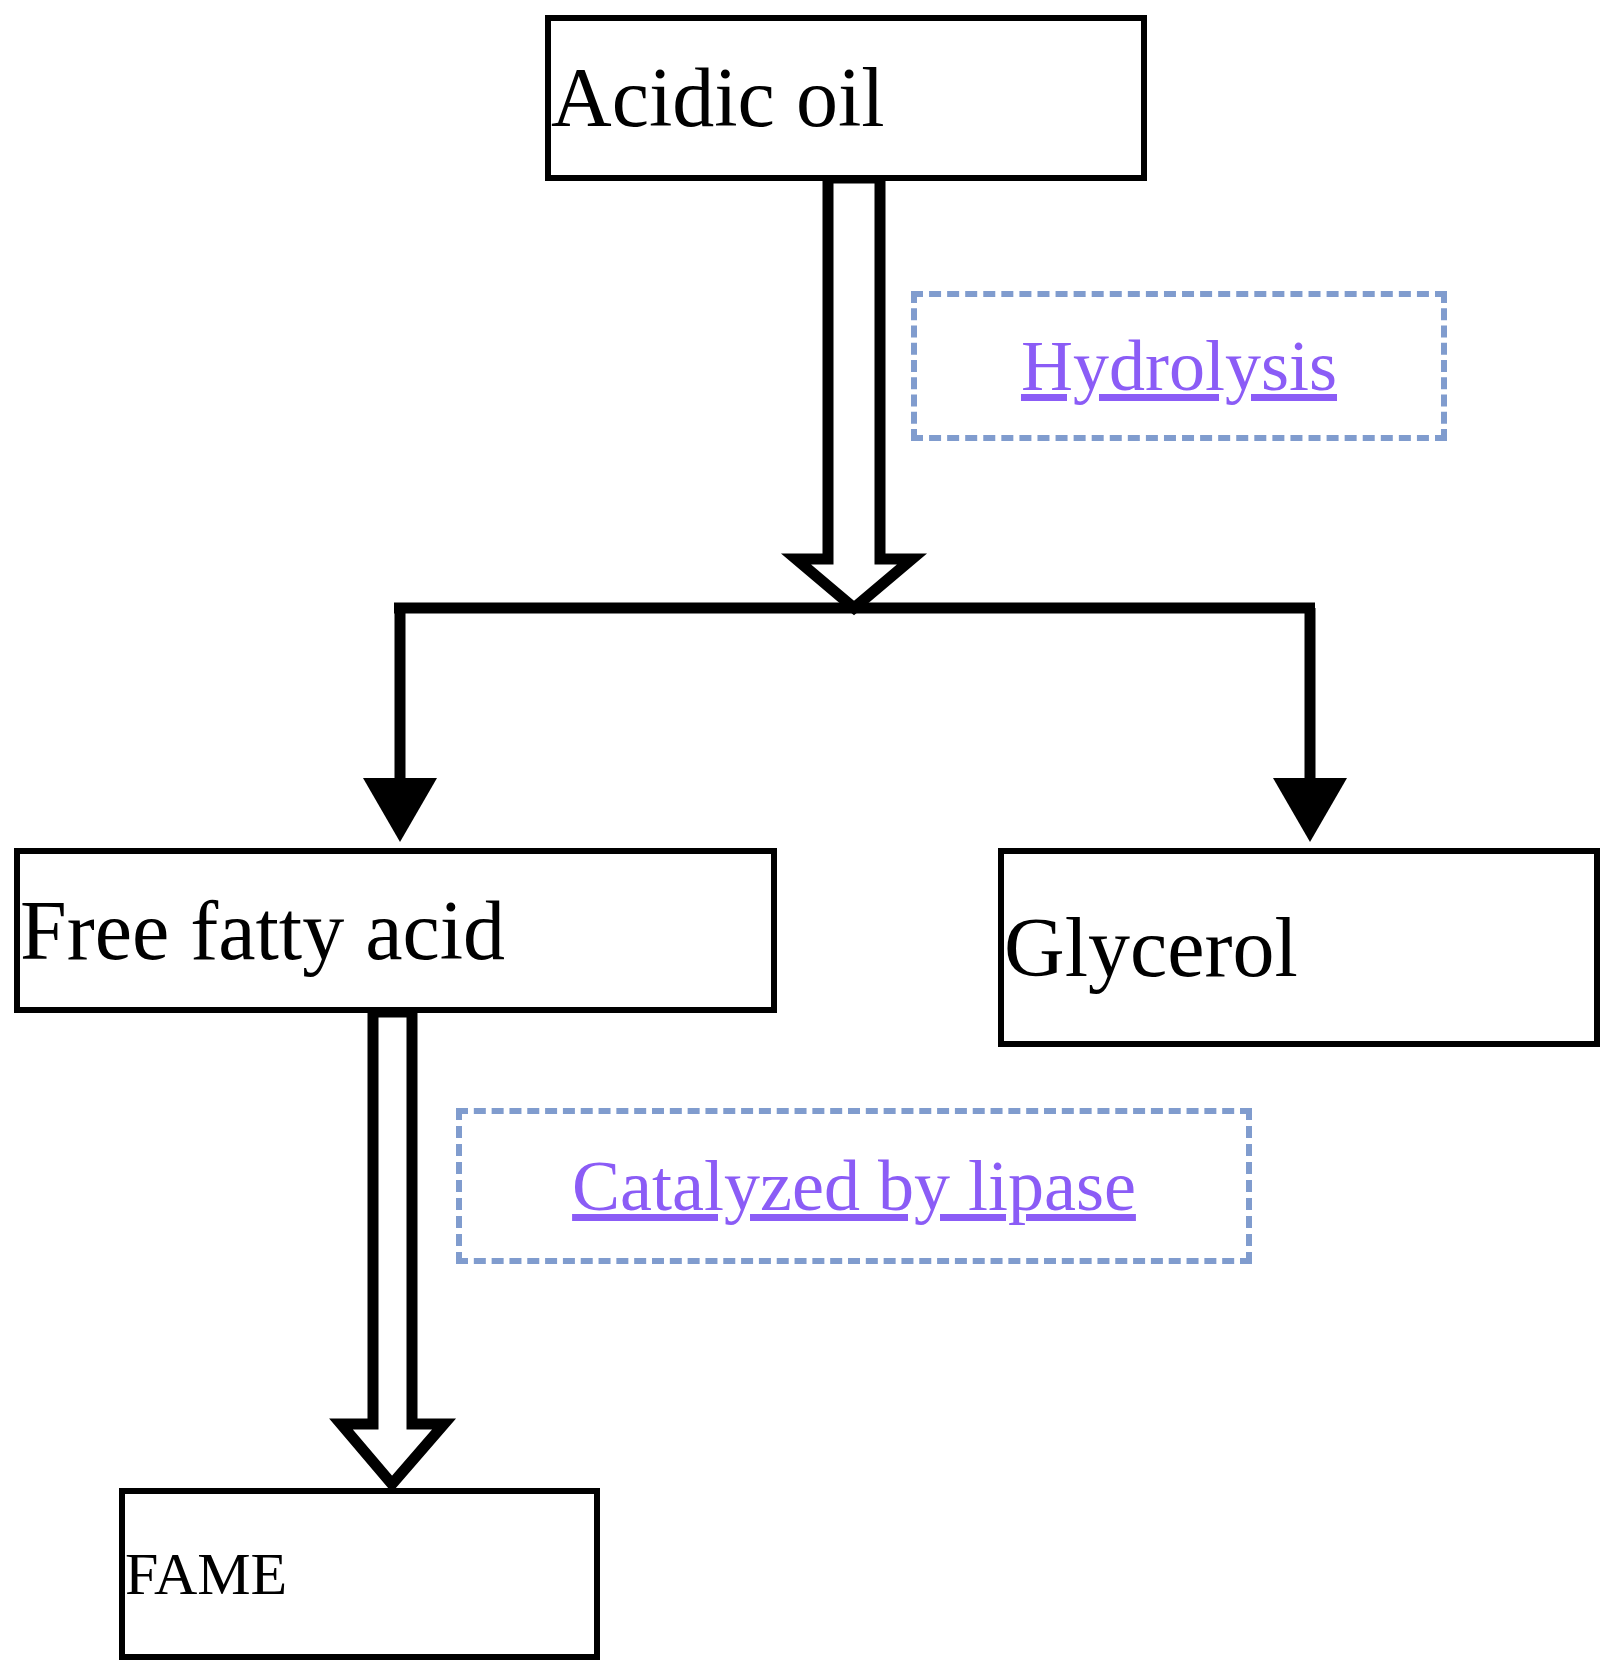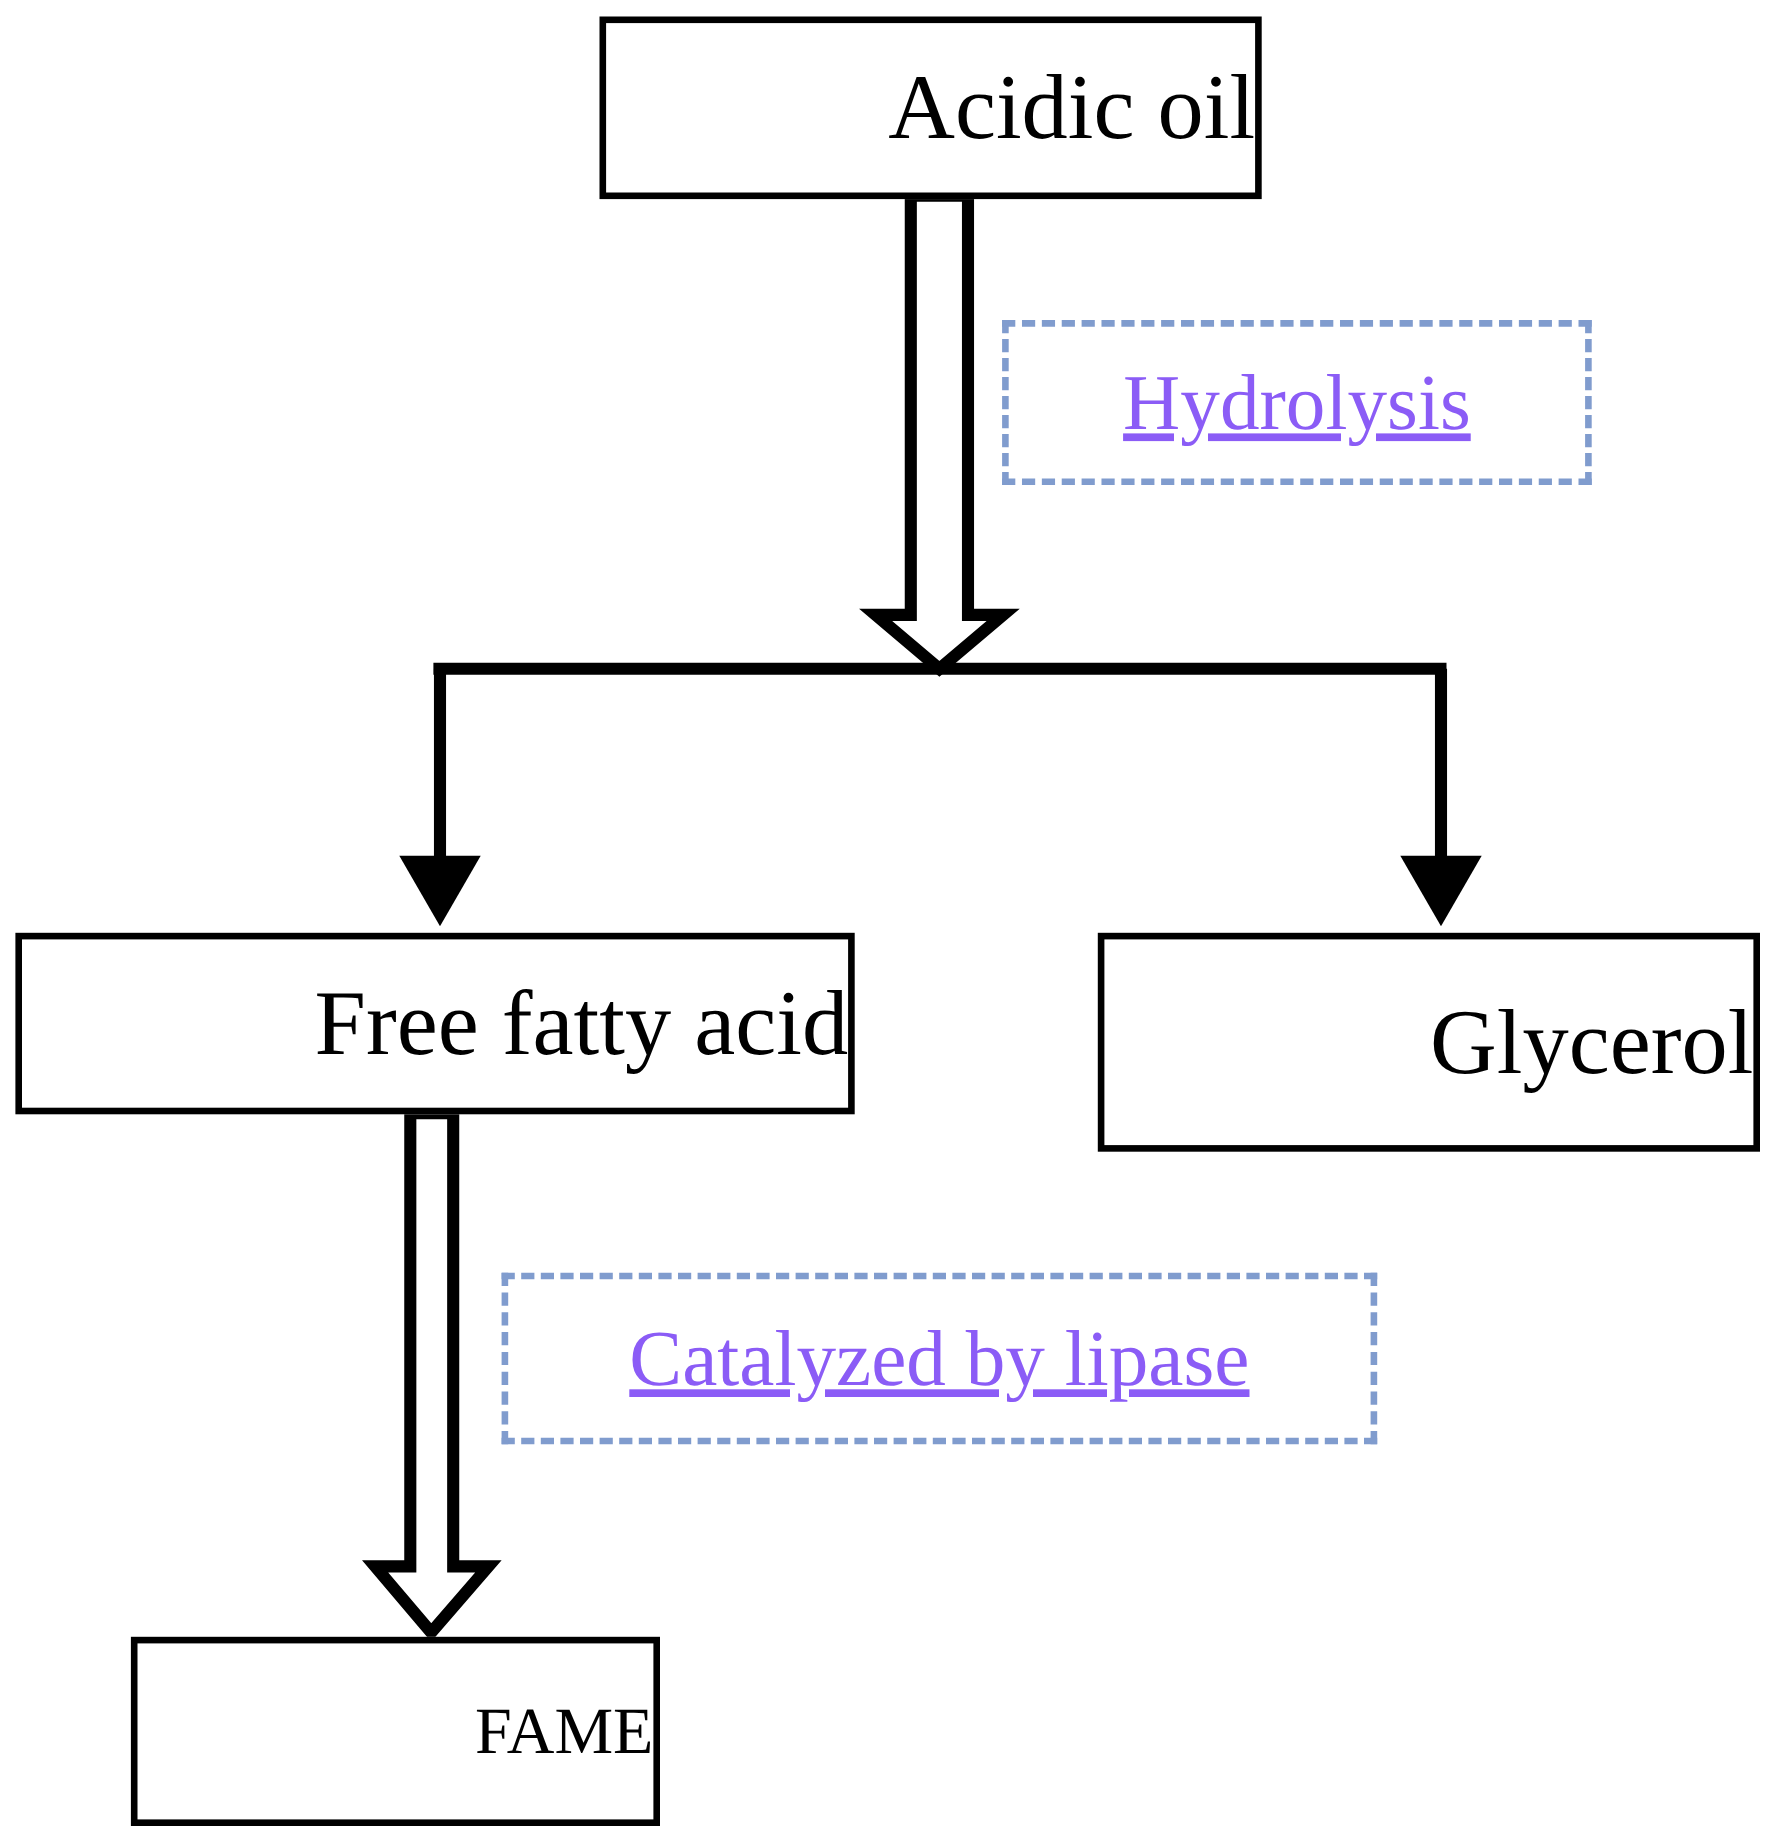--- a/index.html
+++ b/index.html
@@ -15,22 +15,21 @@
     overflow: hidden;
     font-family: "Liberation Serif", "DejaVu Serif", serif;
   }
   .node-box {
     position: absolute;
     box-sizing: border-box;
     border: 6px solid #000000;
     background: #ffffff;
     display: flex;
     align-items: center;
-    justify-content: flex-end;
-    padding-left: 22px;
+    justify-content: flex-start;
   }
   .node-label {
     font-family: "Liberation Serif", "DejaVu Serif", serif;
     color: #000000;
     line-height: 1;
     white-space: nowrap;
   }
   .note-box {
     position: absolute;
     box-sizing: border-box;
@@ -58,21 +57,21 @@
   #box-acidic-oil { left: 545px; top: 15px; width: 602px; height: 166px; }
   #box-acidic-oil .node-label { font-size: 84px; }
   #box-free-fatty-acid { left: 14px; top: 848px; width: 763px; height: 165px; }
   #box-free-fatty-acid .node-label { font-size: 84px; }
   #box-glycerol { left: 998px; top: 848px; width: 602px; height: 199px; }
   #box-glycerol .node-label { font-size: 84px; }
   #box-fame { left: 119px; top: 1488px; width: 481px; height: 172px; }
   #box-fame .node-label { font-size: 60px; }
   #note-hydrolysis { left: 911px; top: 291px; width: 536px; height: 150px; }
   #note-hydrolysis .note-label { font-size: 72px; }
-  #note-catalyzed { left: 456px; top: 1157px; width: 796px; height: 156px; }
+  #note-catalyzed { left: 456px; top: 1108px; width: 796px; height: 156px; }
   #note-catalyzed .note-label { font-size: 72px; }
 </style>
 </head>
 <body>
 
 <div id="canvas">
 
   <svg class="svg-layer" viewBox="0 0 1622 1673" xmlns="http://www.w3.org/2000/svg">
 
     <polygon points="828,178 880,178 880,559 912,559 854,608 796,559 828,559" fill="#ffffff" stroke="#000000" stroke-width="11" stroke-linejoin="miter"></polygon>

